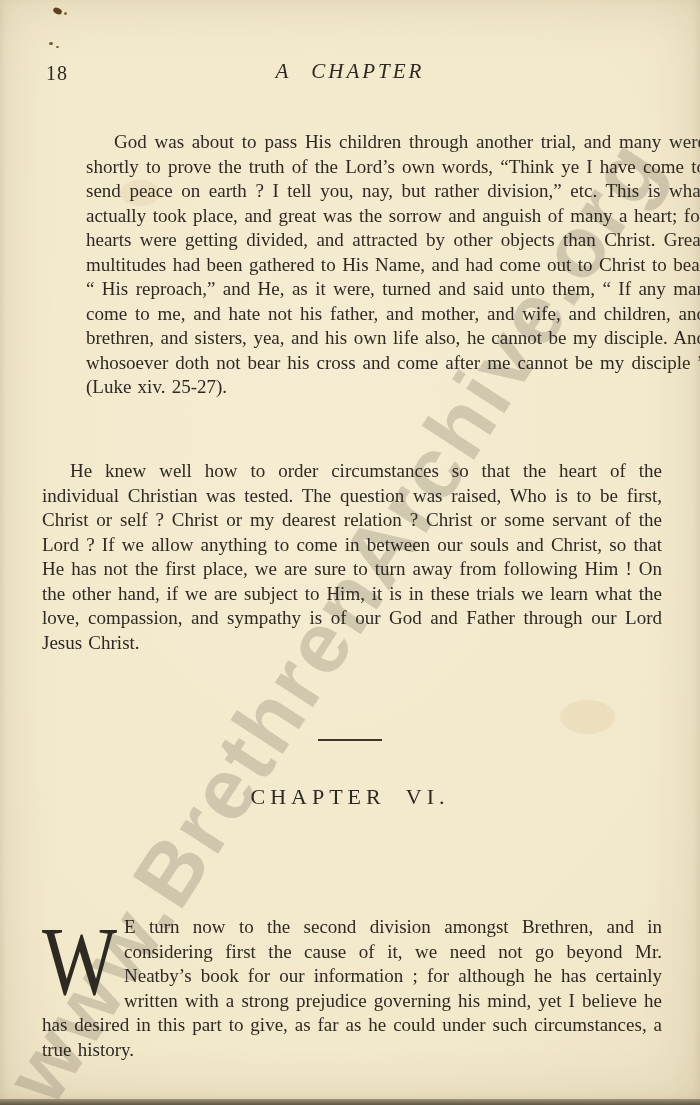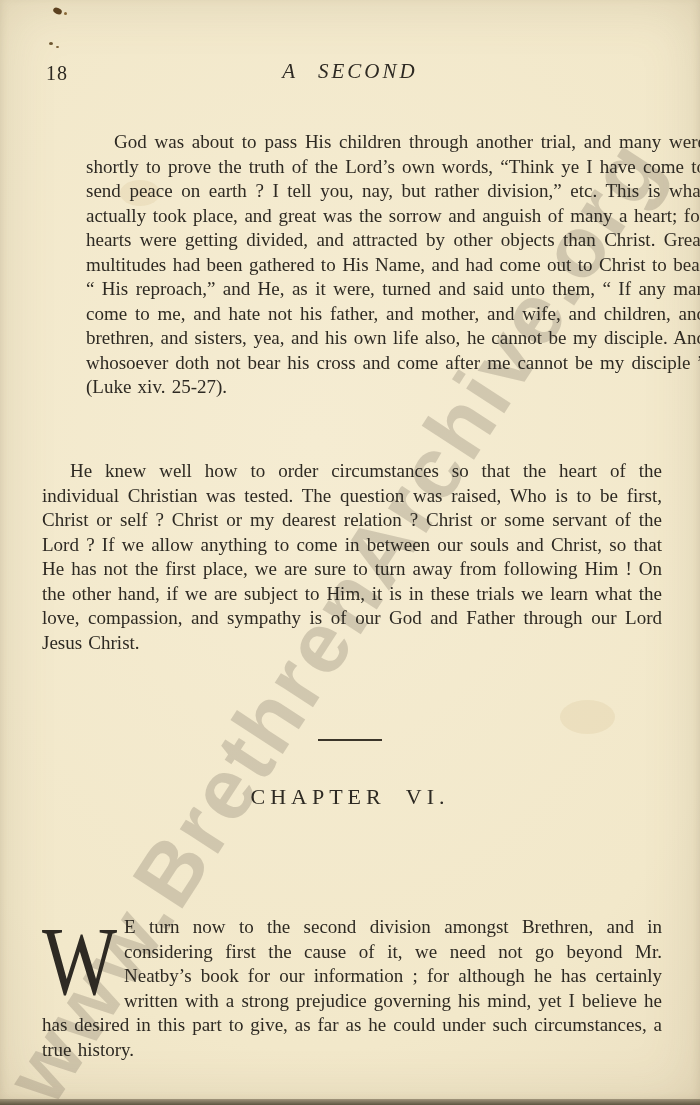--- a/index.html
+++ b/index.html
@@ -78,21 +78,21 @@
   <div class="watermark">www.BrethrenArchive.org</div>
 
   <span class="speck speck-1"></span>
   <span class="speck speck-2"></span>
   <span class="speck speck-3"></span>
   <span class="speck speck-4"></span>
   <span class="stain stain-1"></span>
   <span class="stain stain-2"></span>
 
   <div class="page-number">18</div>
-  <div class="running-header">A SECOND</div>
+  <div class="running-header">A CHAPTER</div>
 
   <p class="body-text indent" id="para1">God was about to pass His children through another trial, and many were shortly to prove the truth of the Lord’s own words, “Think ye I have come to send peace on earth ?  I tell you, nay, but rather division,” etc.  This is what actually took place, and great was the sorrow and anguish of many a heart; for hearts were getting divided, and attracted by other objects than Christ.  Great multitudes had been gathered to His Name, and had come out to Christ to bear “ His reproach,” and He, as it were, turned and said unto them, “ If any man come to me, and hate not his father, and mother, and wife, and children, and brethren, and sisters, yea, and his own life also, he cannot be my disciple. And whosoever doth not bear his cross and come after me cannot be my disciple ” (Luke xiv. 25-27).</p>
 
   <p class="body-text indent" id="para2">He knew well how to order circumstances so that the heart of the individual Christian was tested.  The question was raised, Who is to be first, Christ or self ? Christ or my dearest relation ?  Christ or some servant of the Lord ?  If we allow anything to come in between our souls and Christ, so that He has not the first place, we are sure to turn away from following Him !  On the other hand, if we are subject to Him, it is in these trials we learn what the love, compassion, and sympathy is of our God and Father through our Lord Jesus Christ.</p>
 
   <hr class="section-divider">
 
   <div class="chapter-heading">CHAPTER VI.</div>
 
 

